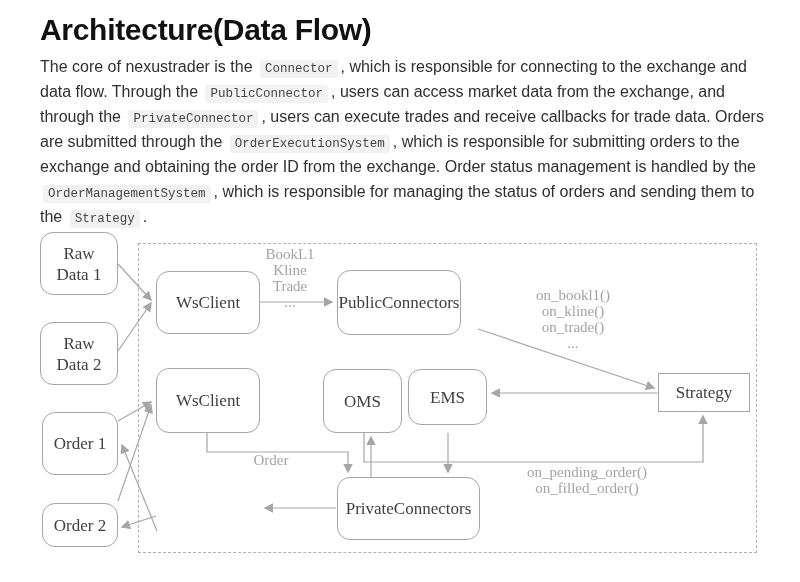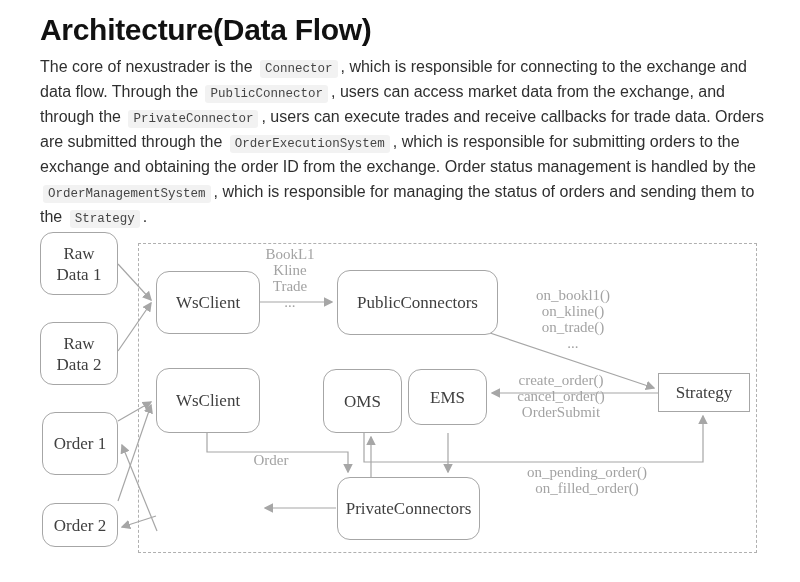--- a/index.html
+++ b/index.html
@@ -87,21 +87,21 @@
       </div>
       <div class="node rounded" style="left: 42px; top: 412px; width: 76px; height: 63px;">
         <div>Order 1</div>
       </div>
       <div class="node rounded" style="left: 42px; top: 503px; width: 76px; height: 44px;">
         <div>Order 2</div>
       </div>
       <div class="node rounded" style="left: 156px; top: 271px; width: 104px; height: 63px;">
         <div>WsClient</div>
       </div>
-      <div class="node rounded" style="left: 337px; top: 270px; width: 161px; height: 65px;">
+      <div class="node rounded" style="left: 337px; top: 270px; width: 124px; height: 65px;">
         <div>PublicConnectors</div>
       </div>
       <div class="node rounded" style="left: 156px; top: 368px; width: 104px; height: 65px;">
         <div>WsClient</div>
       </div>
       <div class="node rounded" style="left: 323px; top: 369px; width: 79px; height: 64px;">
         <div>OMS</div>
       </div>
       <div class="node rounded" style="left: 408px; top: 369px; width: 79px; height: 56px;">
         <div>EMS</div>
@@ -117,25 +117,20 @@
         <div>Kline</div>
         <div>Trade</div>
         <div>...</div>
       </div>
       <div class="edge-label" style="left: 573px; top: 287px;">
         <div>on_bookl1()</div>
         <div>on_kline()</div>
         <div>on_trade()</div>
         <div>...</div>
       </div>
-      <div class="edge-label" style="left: 561px; top: 372px;">
-        <div>create_order()</div>
-        <div>cancel_order()</div>
-        <div>OrderSubmit</div>
-      </div>
       <div class="edge-label" style="left: 271px; top: 452px;">
         <div>Order</div>
       </div>
       <div class="edge-label" style="left: 587px; top: 464px;">
         <div>on_pending_order()</div>
         <div>on_filled_order()</div>
       </div>
     </div>
 </div>
 

